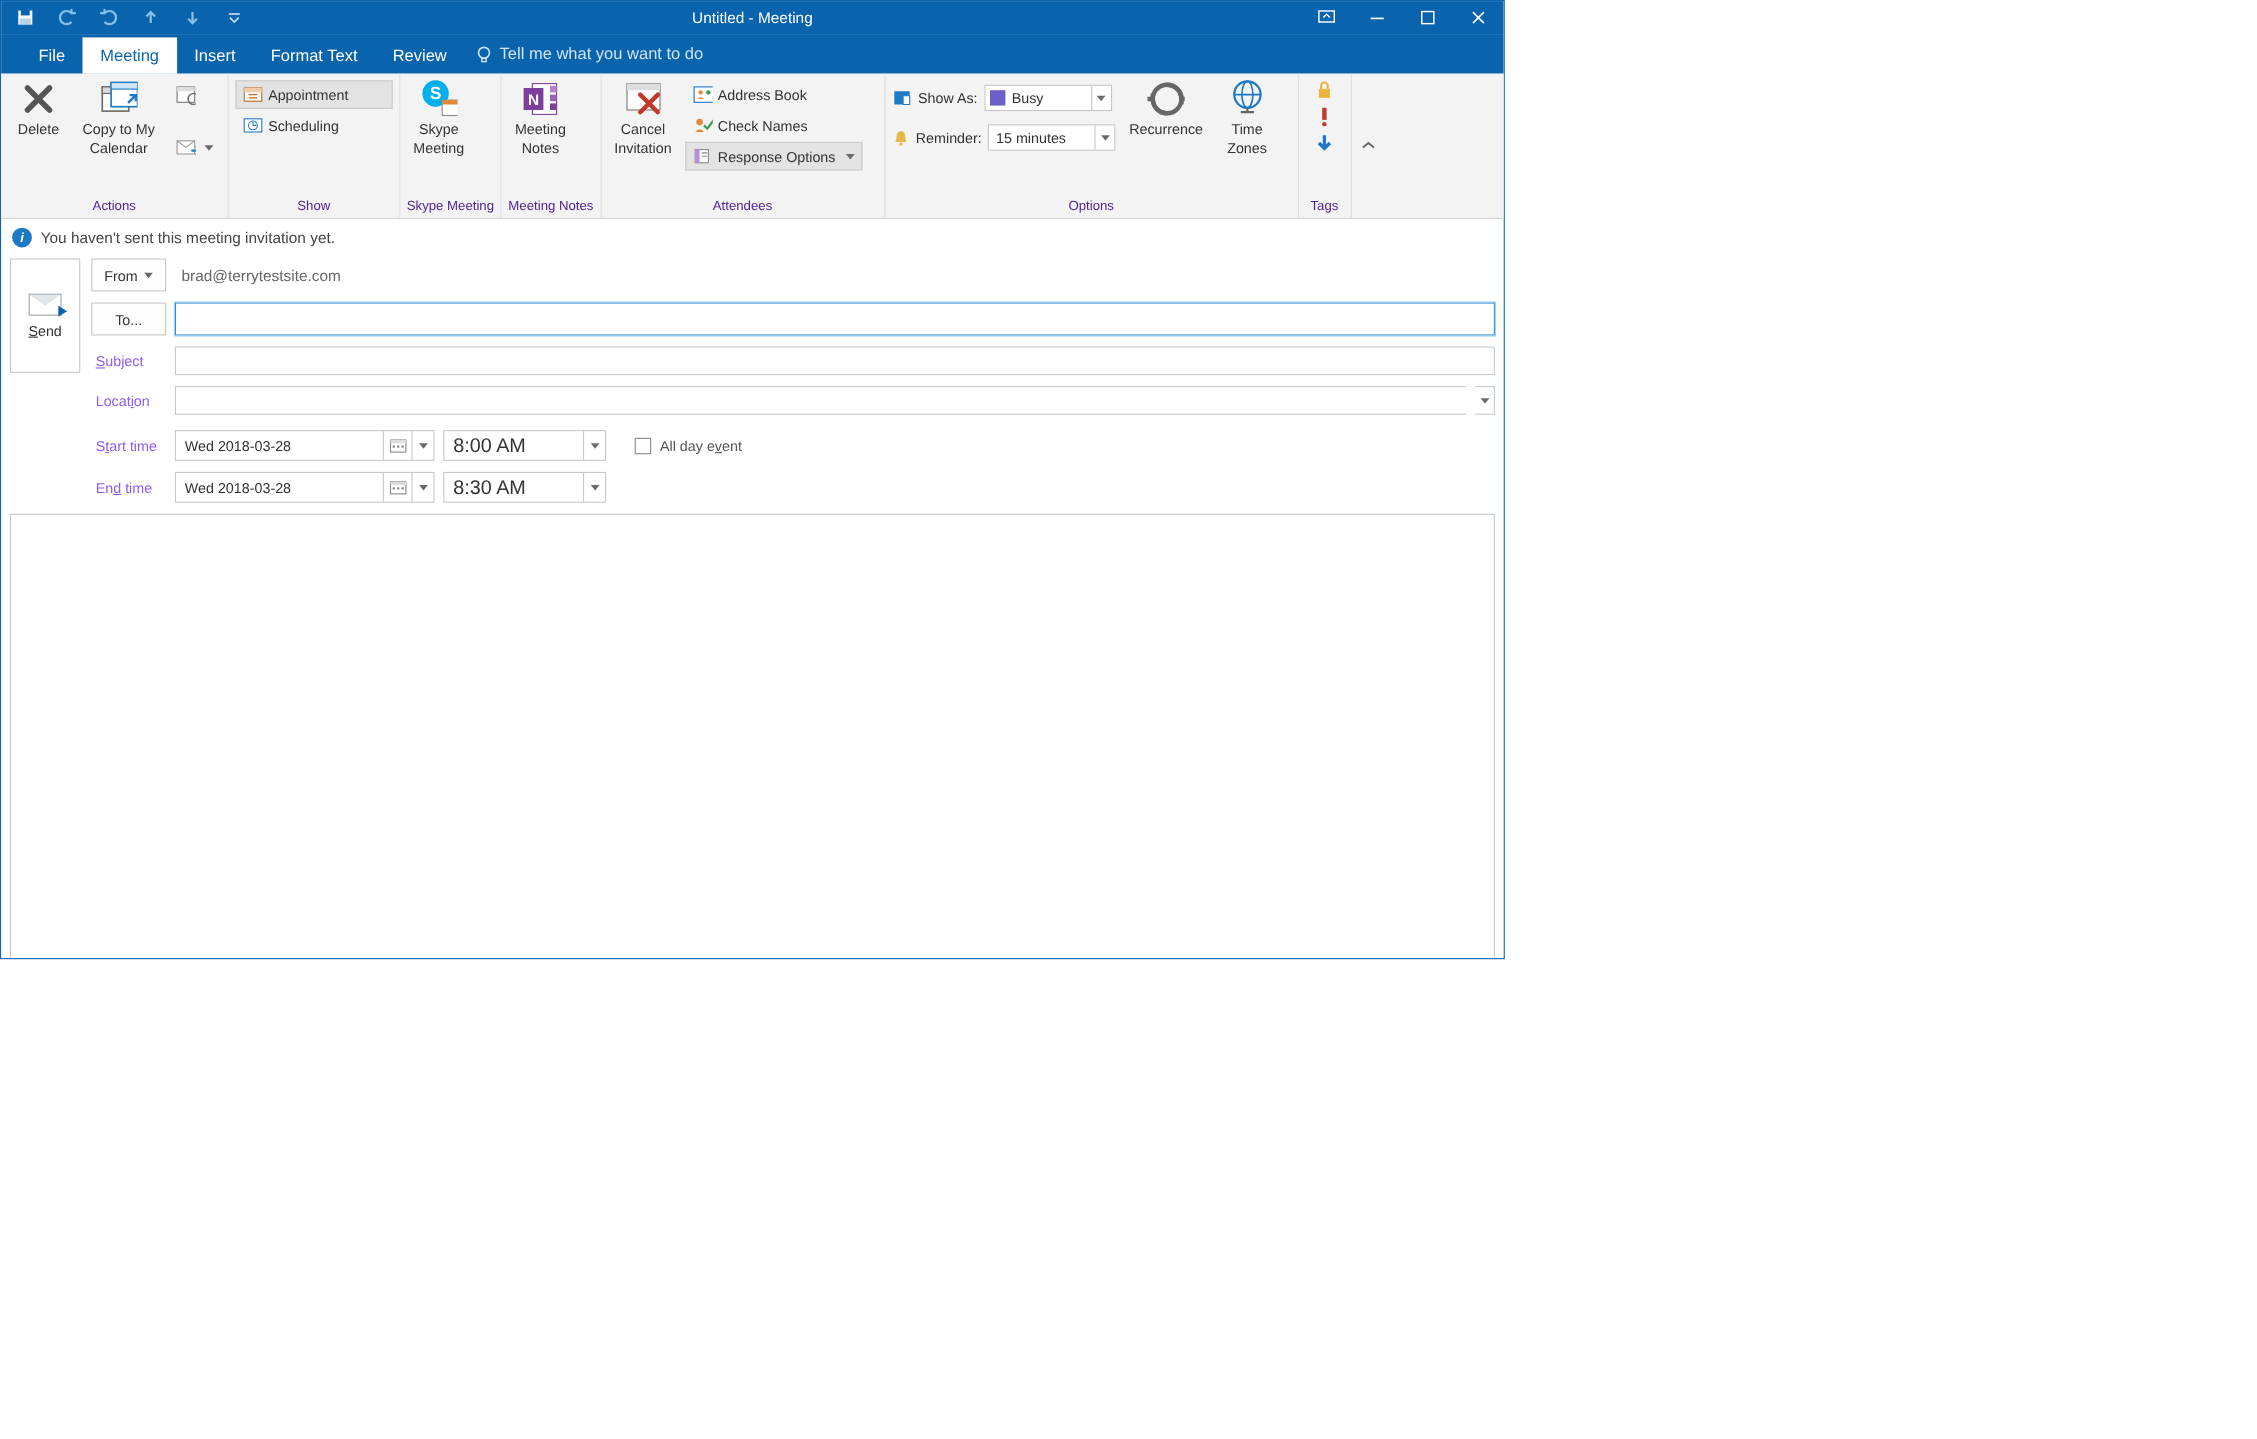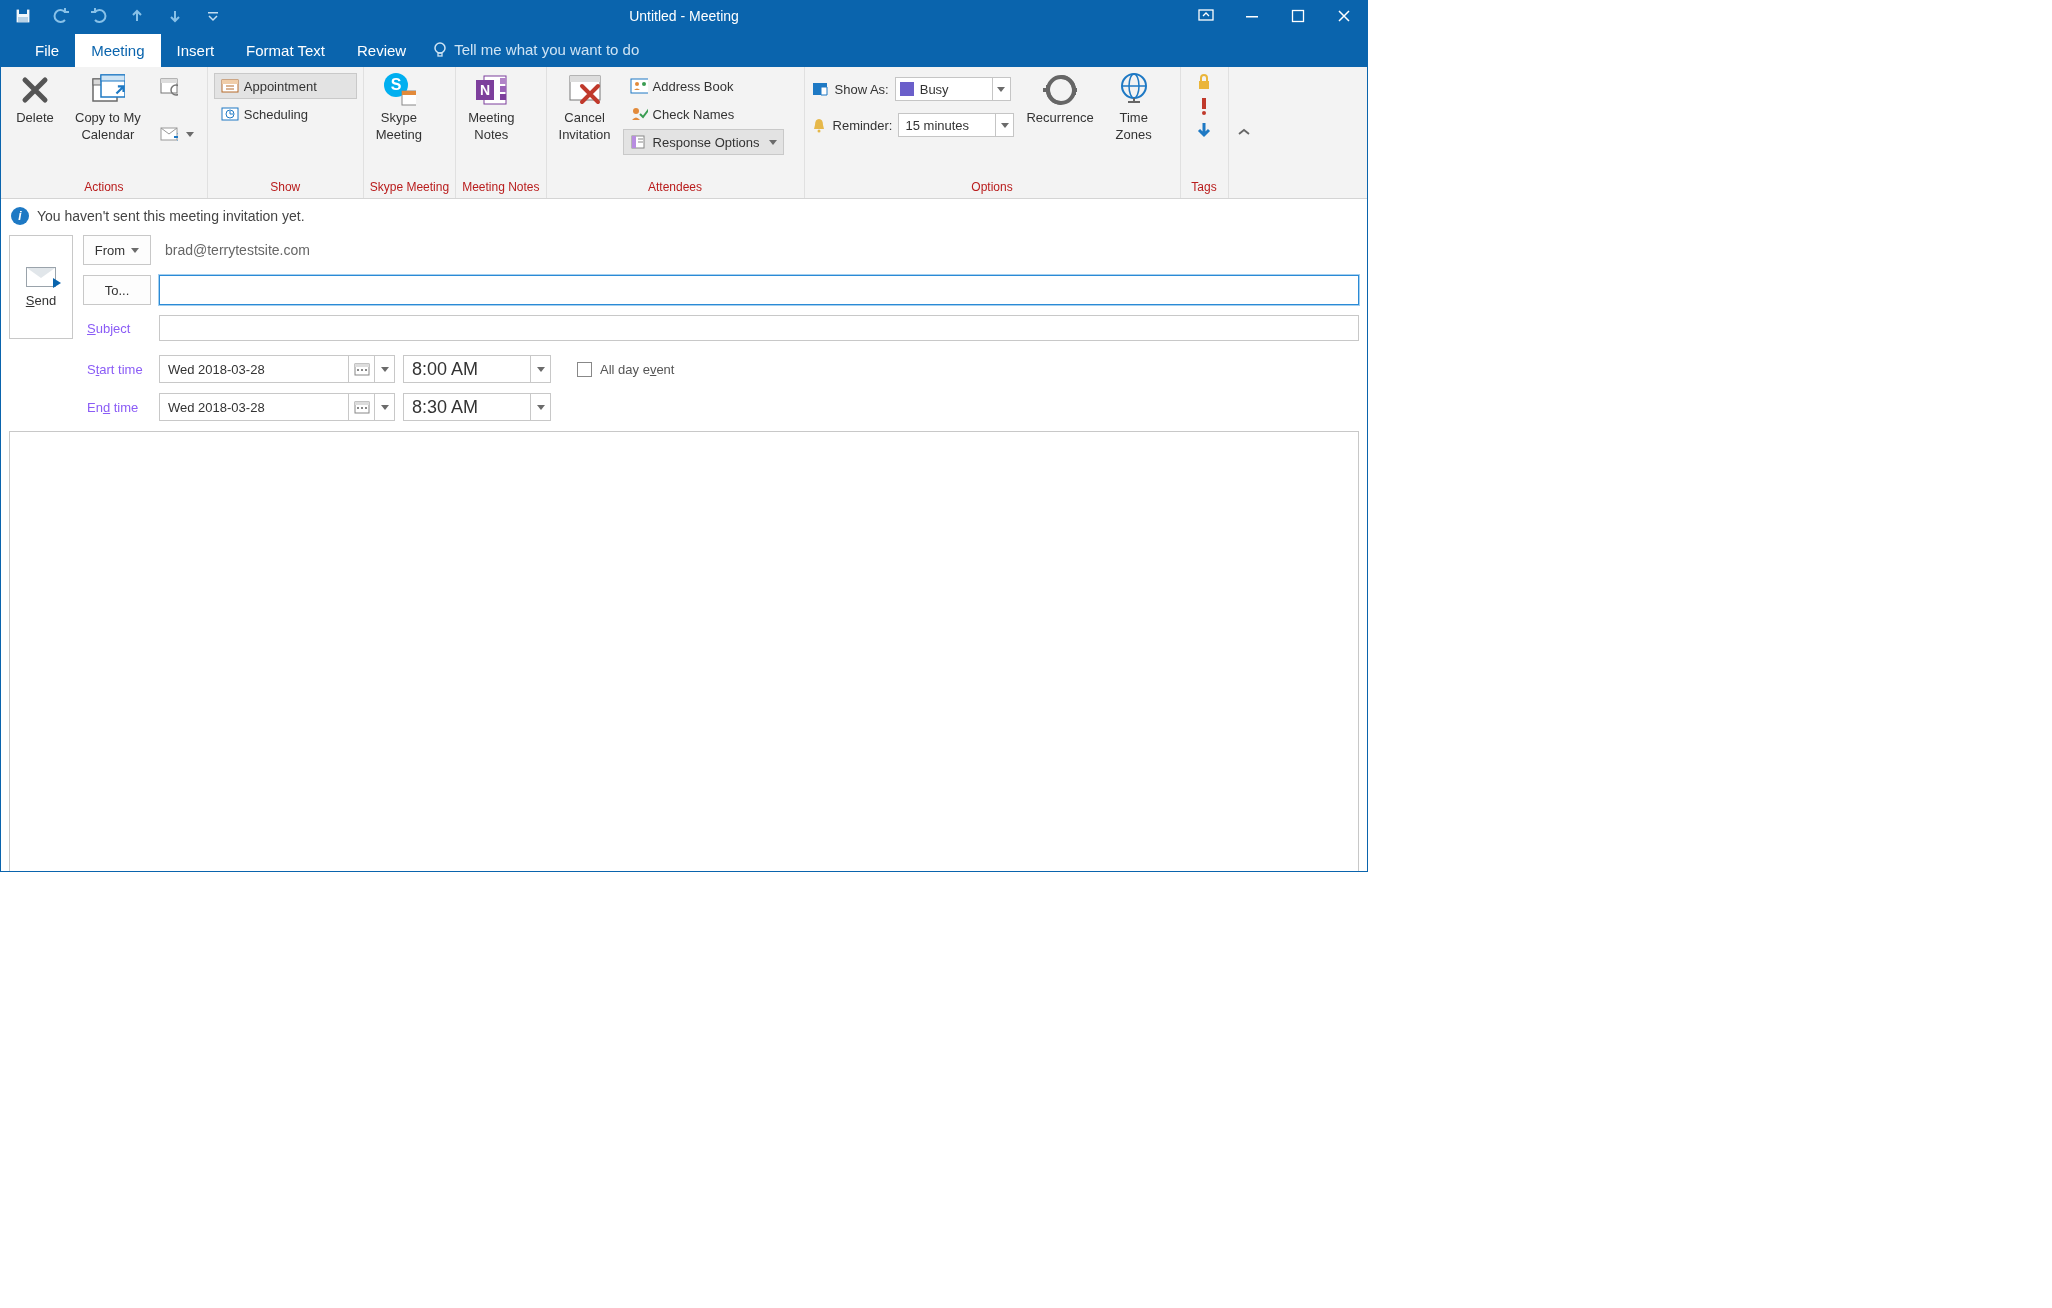--- a/index.html
+++ b/index.html
@@ -40,21 +40,21 @@
   display:flex;
   align-items:stretch;
   font-size:13px;
 }
 .group {
   border-right:1px solid #e0e0e0;
   display:flex; flex-direction:column;
   padding:4px 6px 2px;
 }
 .group-body { flex:1; display:flex; align-items:flex-start; gap:6px; }
-.group-label { text-align:center; color:#b91c1c; font-size:12px; padding:2px 0; position:relative;}
+.group-label { text-align:center; color:#4c1d95; font-size:12px; padding:2px 0; position:relative;}
 .big-btn { display:flex; flex-direction:column; align-items:center; justify-content:flex-start; padding:2px 6px; min-width:56px; text-align:center; line-height:1.15; gap:2px;}
 .big-btn .icon { width:34px; height:34px; margin-bottom:2px; display:flex; align-items:center; justify-content:center;}
 .mid-btn { display:flex; align-items:center; gap:5px; padding:3px 6px; border:1px solid transparent; }
 .mid-btn.highlight { background:#e3e3e3; border:1px solid #c9c9c9;}
 .mid-btn .sicon{ width:18px; height:18px; display:flex; align-items:center; justify-content:center;}
 .stack { display:flex; flex-direction:column; gap:2px;}
 .dropdown-box { border:1px solid #c5c5c5; background:#fff; display:flex; align-items:center; height:24px; font-size:13px;}
 .dropdown-box .val{ padding:0 6px; flex:1;}
 .dropdown-box .caret-box{ width:18px; border-left:1px solid #c5c5c5; display:flex; align-items:center; justify-content:center; height:100%;}
 .caret { width:0;height:0;border-left:4px solid transparent;border-right:4px solid transparent;border-top:5px solid #6b6b6b;}
@@ -464,20 +464,27 @@
     <div class="frow">
       <div class="flabel-btn">
           <span>To...</span>
         </div>
       <input class="finput focus" style="height: 30px;" value="">
     </div>
     <div class="frow">
       <div class="flabel"><span style="text-decoration:underline">S</span>ubject</div>
       <input class="finput" value="" style="">
     </div>
+    <div class="frow">
+      <div class="flabel">Locat<span style="text-decoration:underline">i</span>on</div>
+      <input class="finput" style="border-right: none;" value="">
+      <div class="loc-caret">
+          <div class="caret"></div>
+        </div>
+    </div>
     <div class="frow" style="margin-top:4px">
       <div class="flabel">S<span style="text-decoration:underline">t</span>art time</div>
       <div class="datebox">
         <span class="dv">Wed 2018-03-28</span>
         <div class="calicon">
             <svg width="16" height="14">
               <rect x="1" y="2" width="14" height="11" fill="#fff" stroke="#888"></rect>
               <rect x="1" y="2" width="14" height="3" fill="#ddd"></rect>
               <rect x="3" y="7" width="2" height="2" fill="#888"></rect>
               <rect x="7" y="7" width="2" height="2" fill="#888"></rect>

